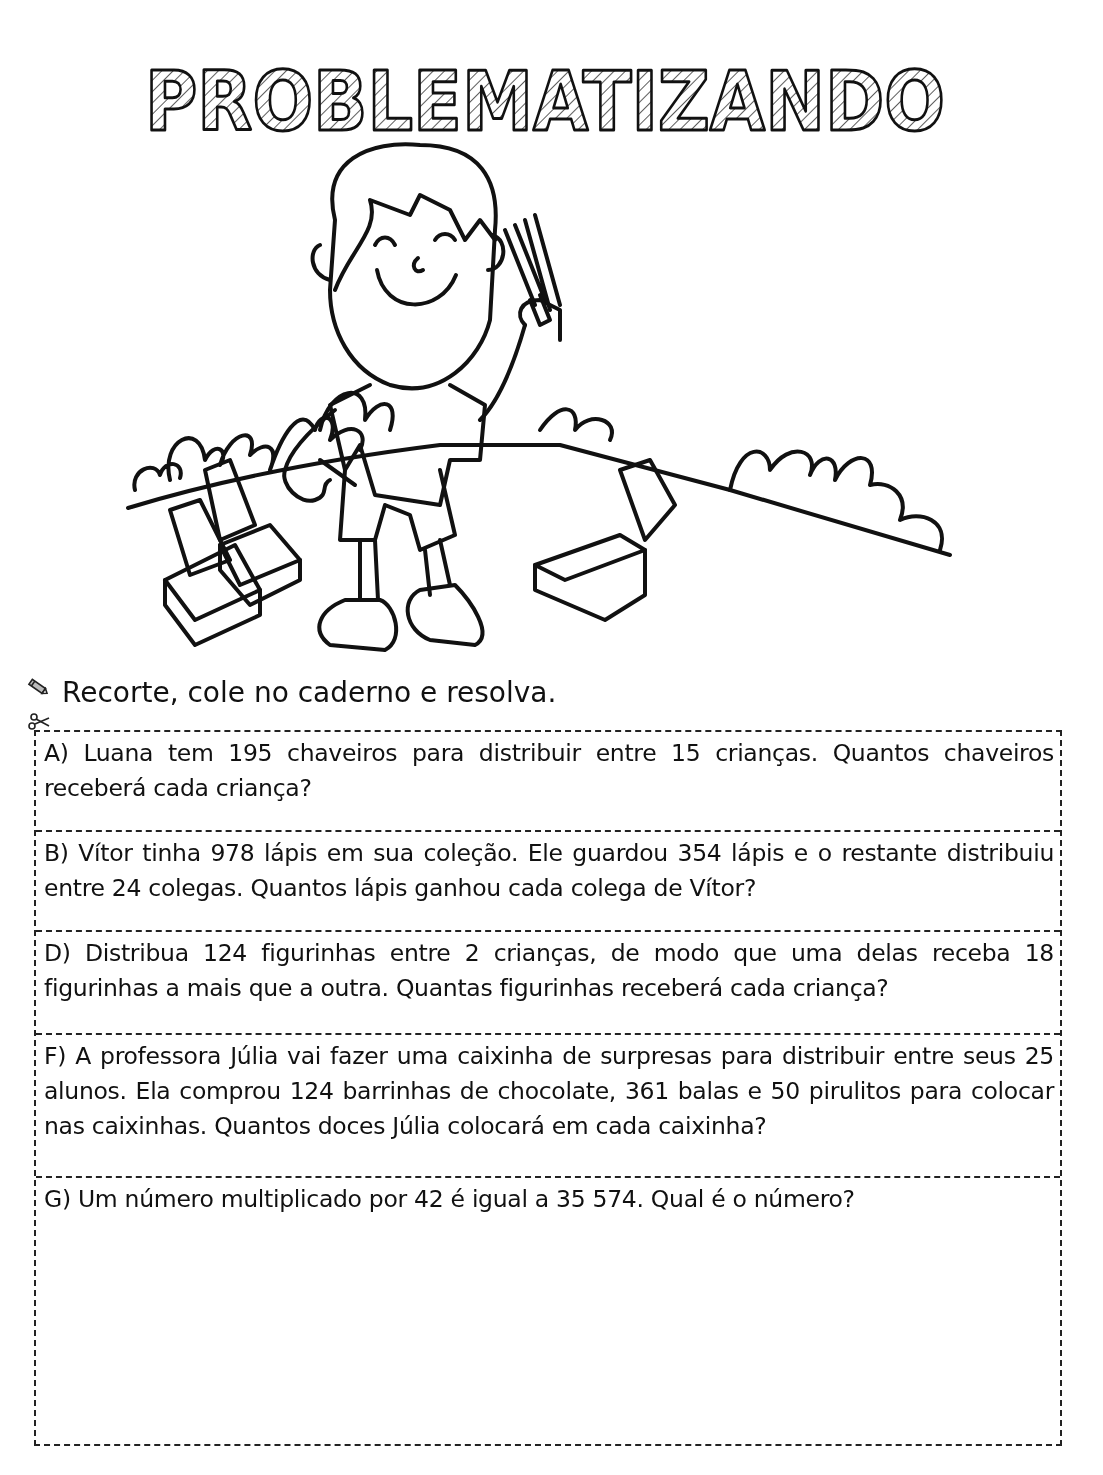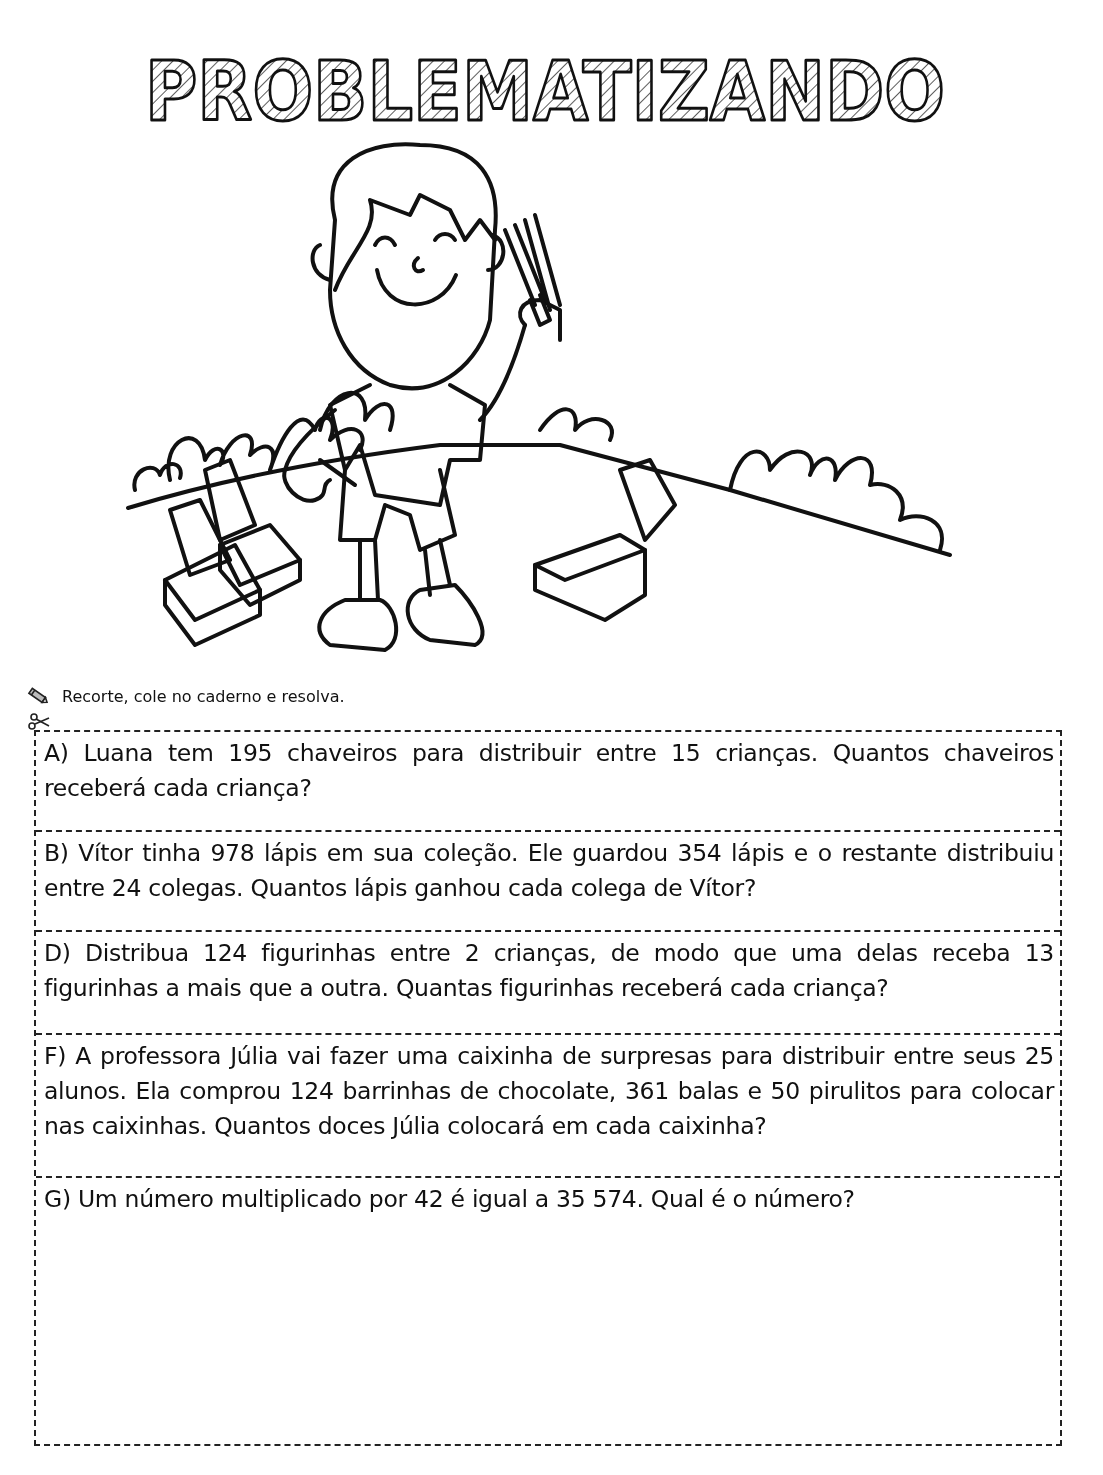--- a/index.html
+++ b/index.html
@@ -1,30 +1,30 @@
 <!DOCTYPE html>
 <html><head>
 <meta charset="utf-8">
 <style>
   html, body { margin: 0; padding: 0; background: #ffffff; }
   body { width: 1103px; height: 1475px; position: relative; overflow: hidden; font-family: "DejaVu Sans", sans-serif; color: #111; }
 
   .title {
-    position: absolute; left: 140px; top: 48px; width: 810px; height: 86px;
+    position: absolute; left: 140px; top: 58px; width: 810px; height: 86px;
     display: flex; align-items: center; justify-content: center;
   }
   .title svg { width: 810px; height: 86px; }
 
   .illustration { position: absolute; left: 120px; top: 140px; width: 840px; height: 540px; }
   .illustration svg { width: 840px; height: 540px; }
 
   .instruction {
     position: absolute; left: 26px; top: 676px; height: 40px;
-    display: flex; align-items: center; gap: 12px;
-    font-size: 16px; color: #111;
+    display: flex; align-items: flex-start; gap: 12px;
+    font-size: 28px; color: #111;
   }
   .pencil-icon { width: 24px; height: 22px; display: inline-block; }
 
   .scissors-icon { position: absolute; left: 28px; top: 712px; width: 22px; height: 20px; }
 
   .cutout {
     position: absolute; left: 34px; top: 730px; width: 1028px; height: 716px;
     border: 2px dashed #222; box-sizing: border-box;
   }
   .problem {
@@ -126,21 +126,21 @@
 </svg>
 
 <div class="cutout">
   <div class="problem" style="height:100px">
     <span>A) Luana tem 195 chaveiros para distribuir entre 15 crianças. Quantos chaveiros receberá cada criança?</span>
   </div>
   <div class="problem" style="height:100px">
     <span>B)  Vítor tinha 978 lápis em sua coleção. Ele guardou 354 lápis e o restante distribuiu entre 24 colegas. Quantos lápis ganhou cada colega de Vítor?</span>
   </div>
   <div class="problem" style="height:103px">
-    <span>D) Distribua 124 figurinhas entre 2 crianças, de modo que uma delas receba 13 figurinhas a mais que a outra. Quantas figurinhas receberá cada criança?</span>
+    <span>D) Distribua 124 figurinhas entre 2 crianças, de modo que uma delas receba 18 figurinhas a mais que a outra. Quantas figurinhas receberá cada criança?</span>
   </div>
   <div class="problem" style="height:143px">
     <span>F)  A professora Júlia vai fazer uma caixinha de surpresas para distribuir entre seus 25 alunos. Ela comprou 124 barrinhas de chocolate, 361 balas e 50 pirulitos para colocar nas caixinhas. Quantos doces Júlia colocará em cada caixinha?</span>
   </div>
   <div class="problem" style="height:65px">
     <span>G) Um número multiplicado por 42 é igual a 35 574. Qual é o número?</span>
   </div>
 </div>
 
 </body></html>

